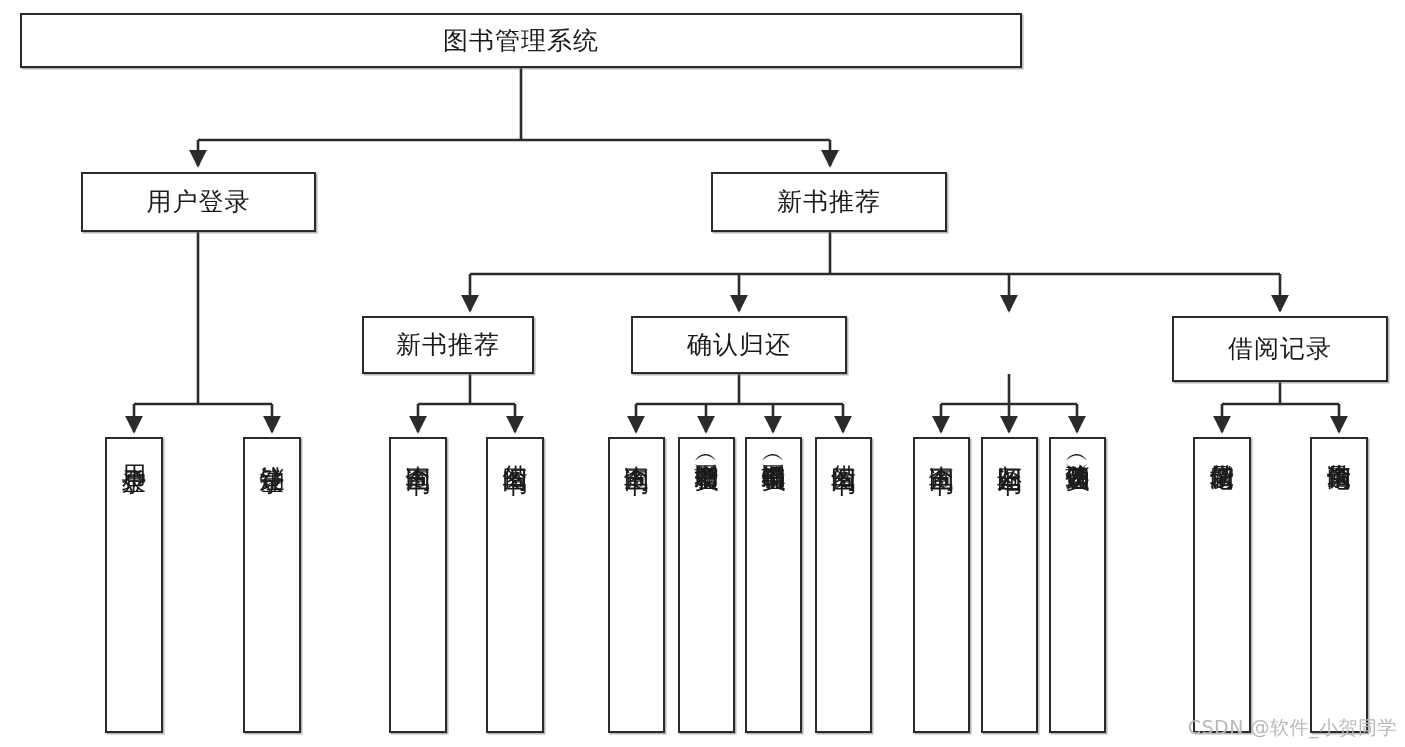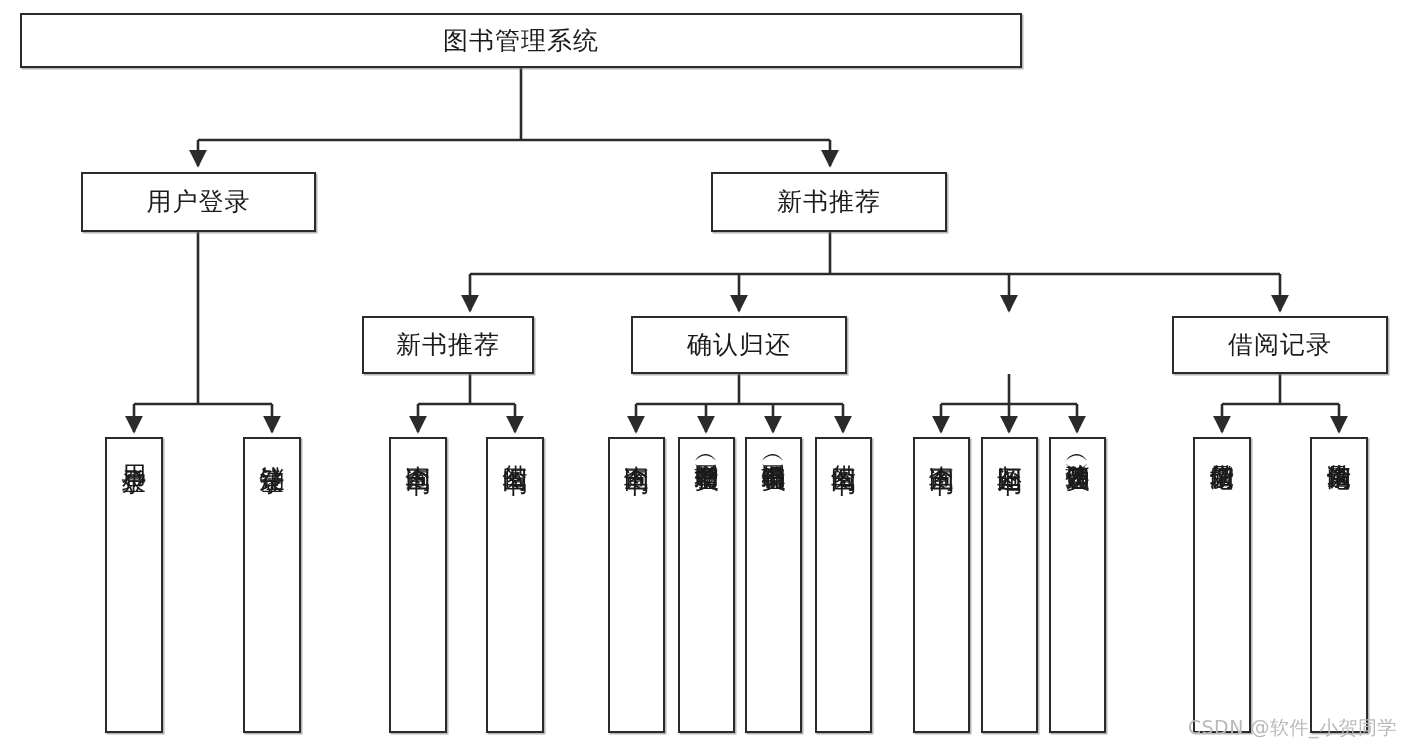--- a/index.html
+++ b/index.html
@@ -146,21 +146,21 @@
   <div class="node h" style="left:711px; top:172px; width:236px; height:60px;">
     <span class="lbl">新书推荐</span>
   </div>
 
   <div class="node h" style="left:362px; top:316px; width:172px; height:58px;">
     <span class="lbl">新书推荐</span>
   </div>
   <div class="node h" style="left:631px; top:316px; width:216px; height:58px;">
     <span class="lbl">确认归还</span>
   </div>
-  <div class="node h" style="left:1172px; top:316px; width:216px; height:58px;">
+  <div class="node h" style="left:1172px; top:316px; width:216px; height:66px;">
     <span class="lbl">借阅记录</span>
   </div>
 
   <div class="node v" style="left:105px; top:437px; width:58px; height:296px;">
     <span class="lbl">用户登录</span>
   </div>
   <div class="node v" style="left:243px; top:437px; width:58px; height:296px;">
     <span class="lbl">注销登录</span>
   </div>
 

